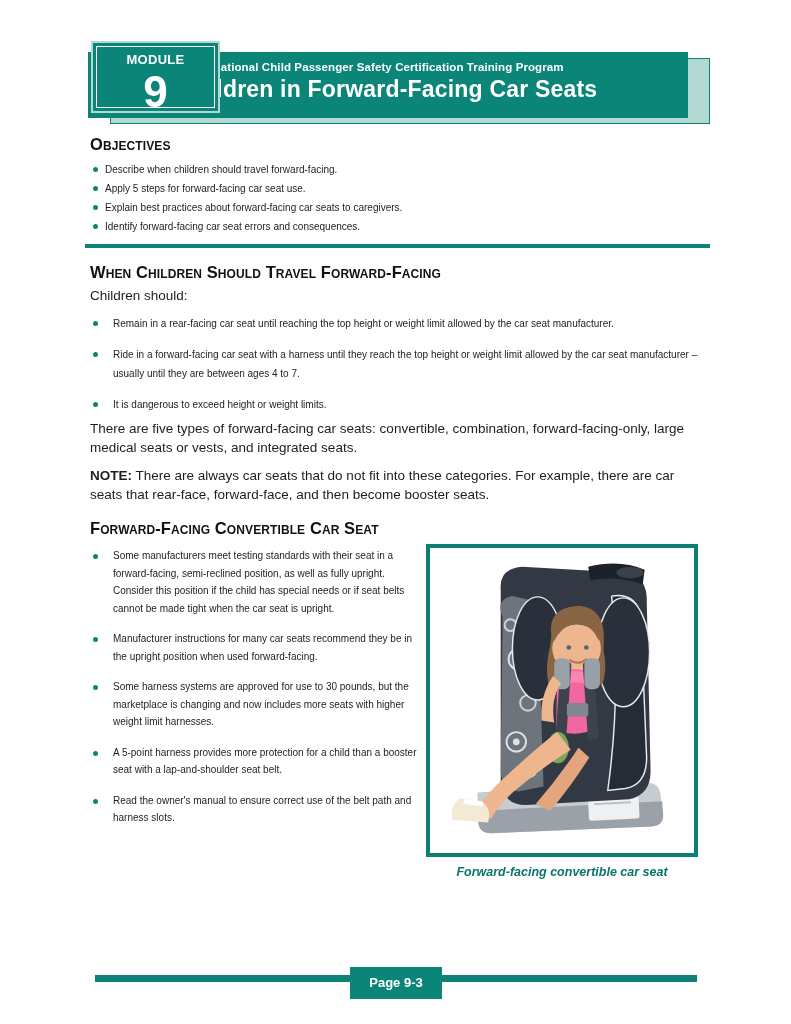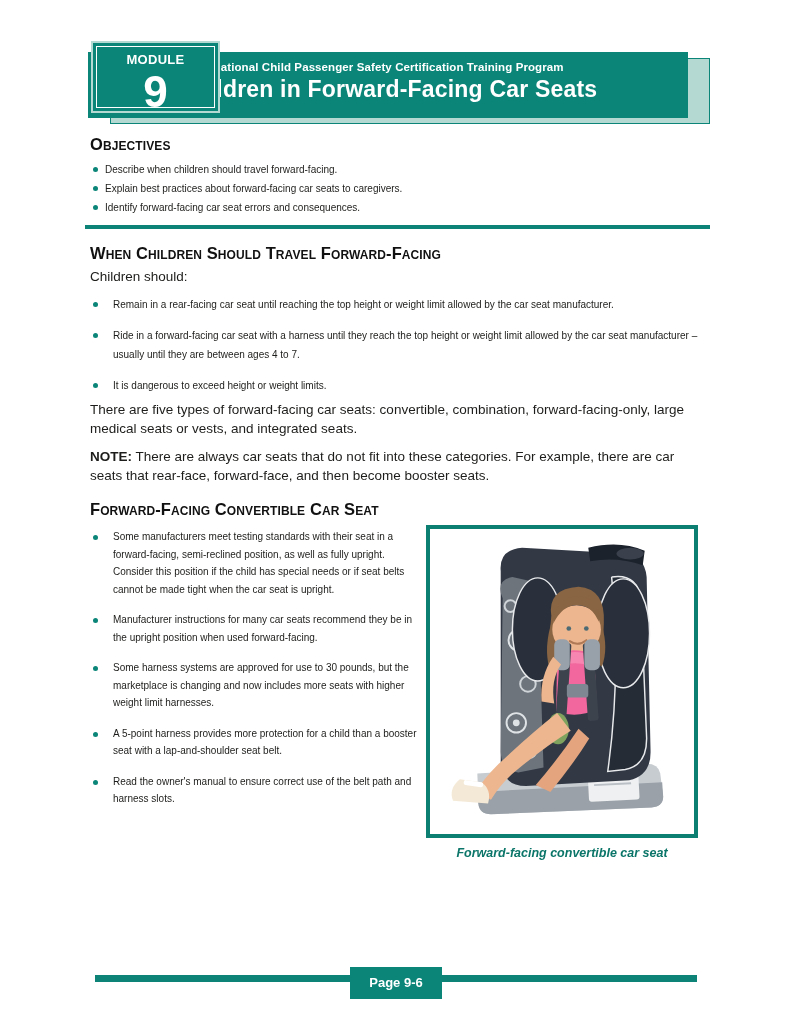--- a/index.html
+++ b/index.html
@@ -106,20 +106,21 @@
       <div class="module-label">MODULE</div>
       <div class="module-number">9</div>
     </div>
   </div>
 
   <div class="content">
 
     <h2 class="sc">Objectives</h2>
     <ul class="tight">
         <li>Describe when children should travel forward-facing.</li>
+        <li>Apply 5 steps for forward-facing car seat use.</li>
         <li>Explain best practices about forward-facing car seats to caregivers.</li>
         <li>Identify forward-facing car seat errors and consequences.</li>
       </ul>
 
     <hr class="rule">
 
     <div class="sect">
       <h2 class="sc">When Children Should Travel Forward-Facing</h2>
       <p class="body-text intro">Children should:</p>
       <ul class="spaced">
@@ -206,16 +207,16 @@
           </div>
           <figcaption>Forward-facing convertible car seat</figcaption>
         </figure>
       </div>
     </div>
 
   </div>
 
   <div class="footer">
     <div class="footer-line"></div>
-    <div class="footer-box">Page 9-6</div>
+    <div class="footer-box">Page 9-3</div>
   </div>
 
 </div>
 
 </body></html>

